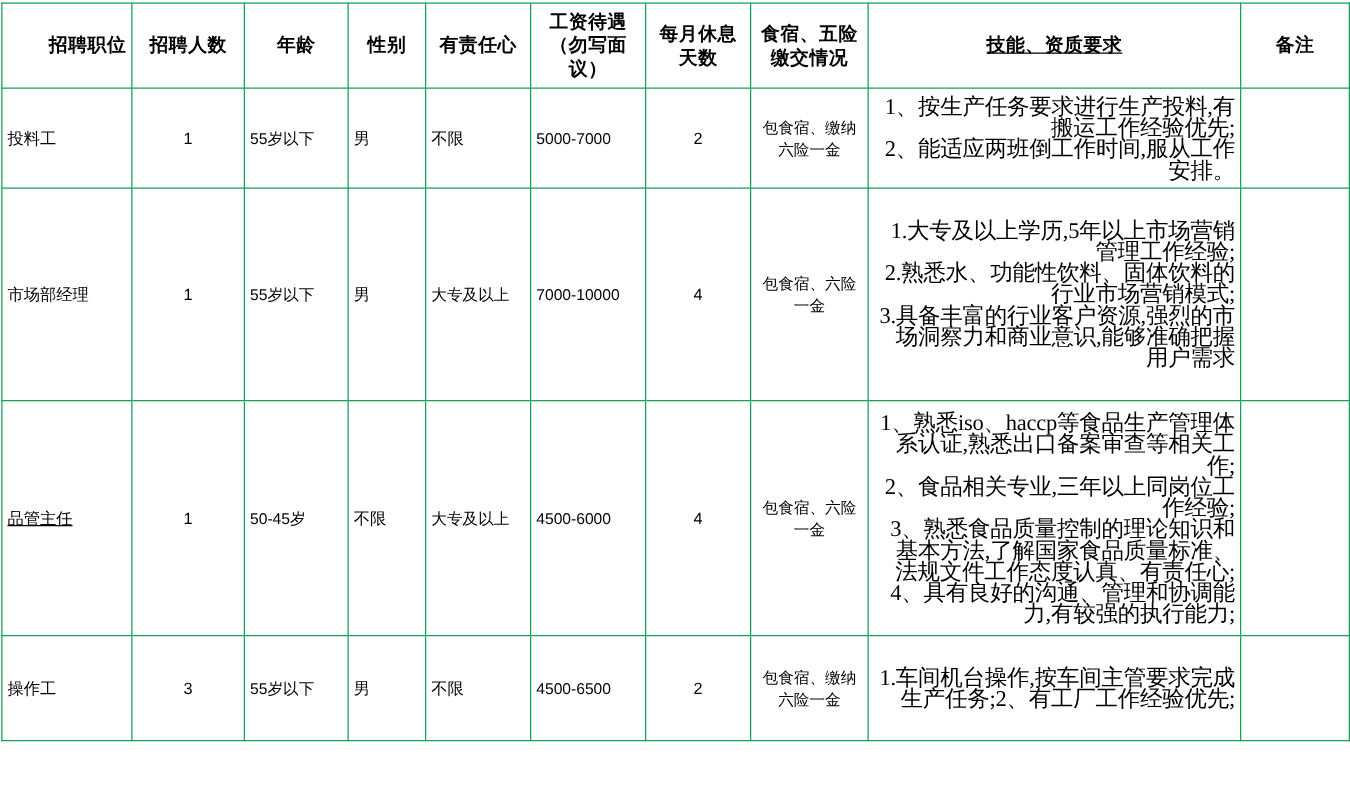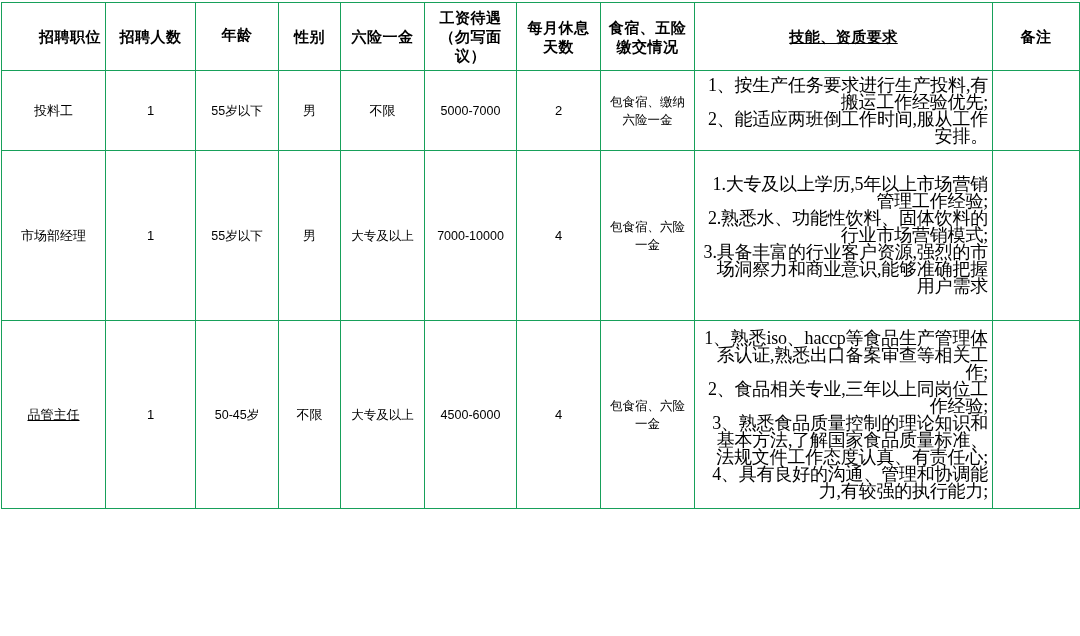--- a/index.html
+++ b/index.html
@@ -37,21 +37,20 @@
   tr.head td {
     text-align: center;
     font-weight: bold;
     font-size: 15px;
     line-height: 19px;
     height: 68px;
     letter-spacing: 0.5px;
   }
   
   td.c-center {
-    text-align: center;
     font-size: 13px;
     line-height: 18px;
   }
   td.c-center.small {
     font-size: 12.5px;
   }
   td.c-desc {
     text-align: right;
     font-size: 18px;
     line-height: 17px;
@@ -98,23 +97,23 @@
       <col class="w6">
         <col class="w7">
         <col class="w8">
         <col class="w9">
         <col class="w10">
     </colgroup>
     <tbody>
       <tr class="head">
         <td style="border-color: rgb(23, 160, 90); text-align: right;">招聘职位</td>
         <td style="border-color: rgb(23, 160, 90);">招聘人数</td>
-        <td style="border-color: rgb(23, 160, 90); font-family: Liberation Mono, monospace;">年龄</td>
+        <td style="border-color: rgb(23, 160, 90);">年龄</td>
         <td style="border-color: rgb(23, 160, 90);">性别</td>
-        <td style="border-color: rgb(23, 160, 90);">六险一金</td>
+        <td style="border-color: rgb(23, 160, 90);">有责任心</td>
         <td style="border-color: rgb(23, 160, 90);">工资待遇（勿写面议）</td>
         <td style="border-color: rgb(23, 160, 90);">每月休息天数</td>
         <td style="border-color: rgb(23, 160, 90);">食宿、五险缴交情况</td>
         <td style="border-color: rgb(23, 160, 90); text-decoration: underline;">技能、资质要求</td>
         <td style="border-color: rgb(23, 160, 90);">备注</td>
       </tr>
 
       <tr style="height:80px;">
         <td class="c-center" style="border-color: rgb(23, 160, 90);">投料工</td>
         <td class="c-num" style="border-color: rgb(23, 160, 90);">1</td>
@@ -153,15 +152,27 @@
         <td class="c-center small" style="border-color: rgb(23, 160, 90);">4500-6000</td>
         <td class="c-num" style="border-color: rgb(23, 160, 90);">4</td>
         <td class="c-pkg" style="border-color: rgb(23, 160, 90);">包食宿、六险一金</td>
         <td class="c-desc" style="white-space: pre-wrap; border-color: rgb(23, 160, 90);">1、熟悉iso、haccp等食品生产管理体系认证,熟悉出口备案审查等相关工作;
 2、食品相关专业,三年以上同岗位工作经验;
 3、熟悉食品质量控制的理论知识和基本方法,了解国家食品质量标准、法规文件工作态度认真、有责任心;
 4、具有良好的沟通、管理和协调能力,有较强的执行能力;</td>
         <td class="c-remark" style="border-color: rgb(23, 160, 90);"></td>
       </tr>
 
+      <tr style="height:84px;">
+        <td class="c-center" style="border-color: rgb(23, 160, 90);">操作工</td>
+        <td class="c-num" style="border-color: rgb(23, 160, 90);">3</td>
+        <td class="c-center small" style="border-color: rgb(23, 160, 90);">55岁以下</td>
+        <td class="c-center" style="border-color: rgb(23, 160, 90);">男</td>
+        <td class="c-center" style="border-color: rgb(23, 160, 90);">不限</td>
+        <td class="c-center small" style="border-color: rgb(23, 160, 90);">4500-6500</td>
+        <td class="c-num" style="border-color: rgb(23, 160, 90);">2</td>
+        <td class="c-pkg" style="border-color: rgb(23, 160, 90);">包食宿、缴纳六险一金</td>
+        <td class="c-desc" style="white-space: pre-wrap; border-color: rgb(23, 160, 90);"> 1.车间机台操作,按车间主管要求完成生产任务;2、有工厂工作经验优先;</td>
+        <td class="c-remark" style="border-color: rgb(23, 160, 90);"></td>
+      </tr>
     </tbody>
   </table>
 </div>
 
 </body></html>

